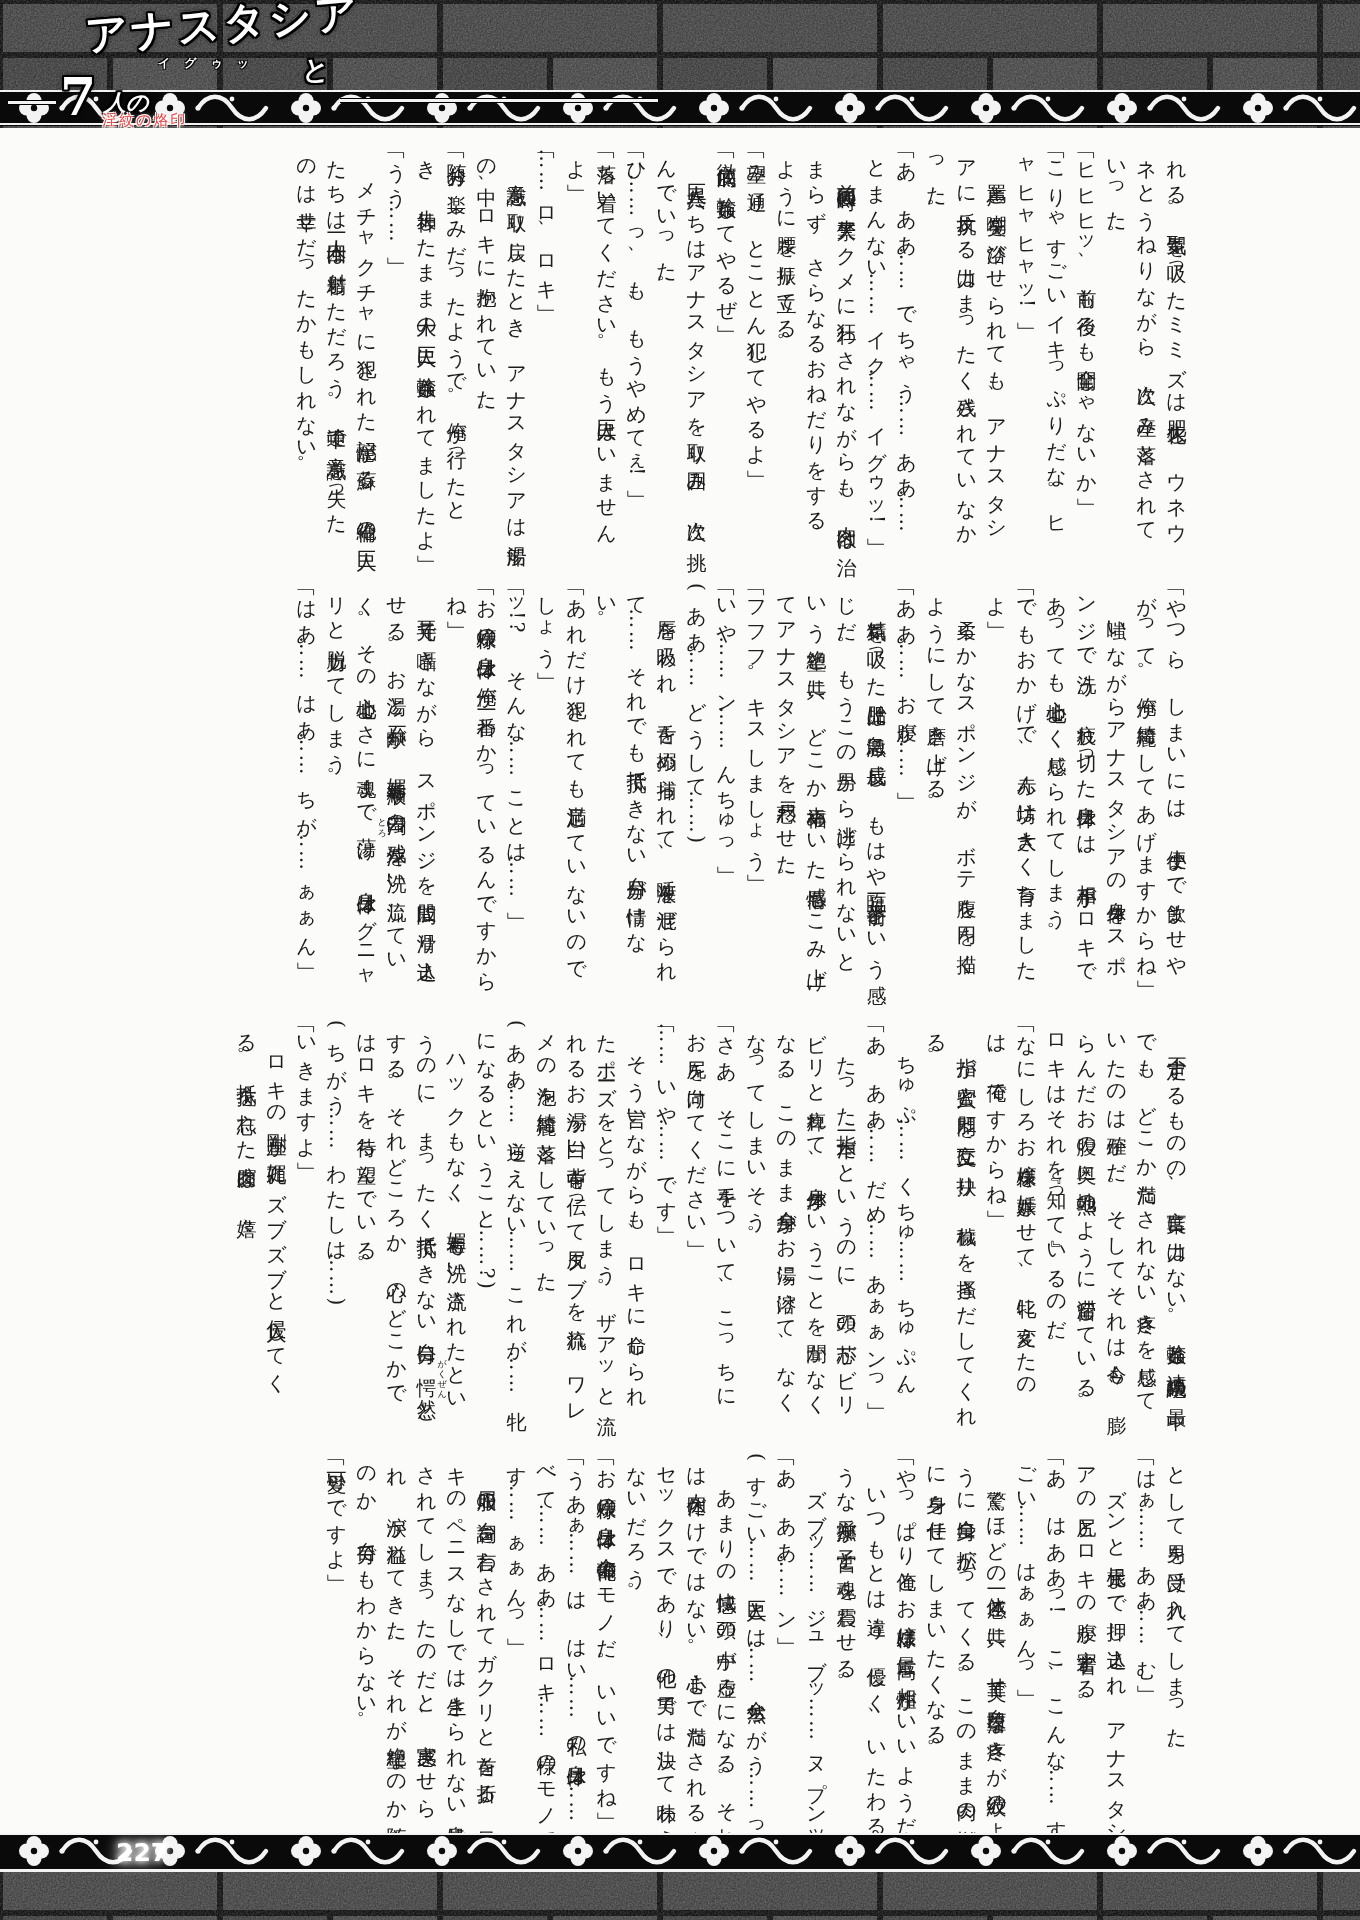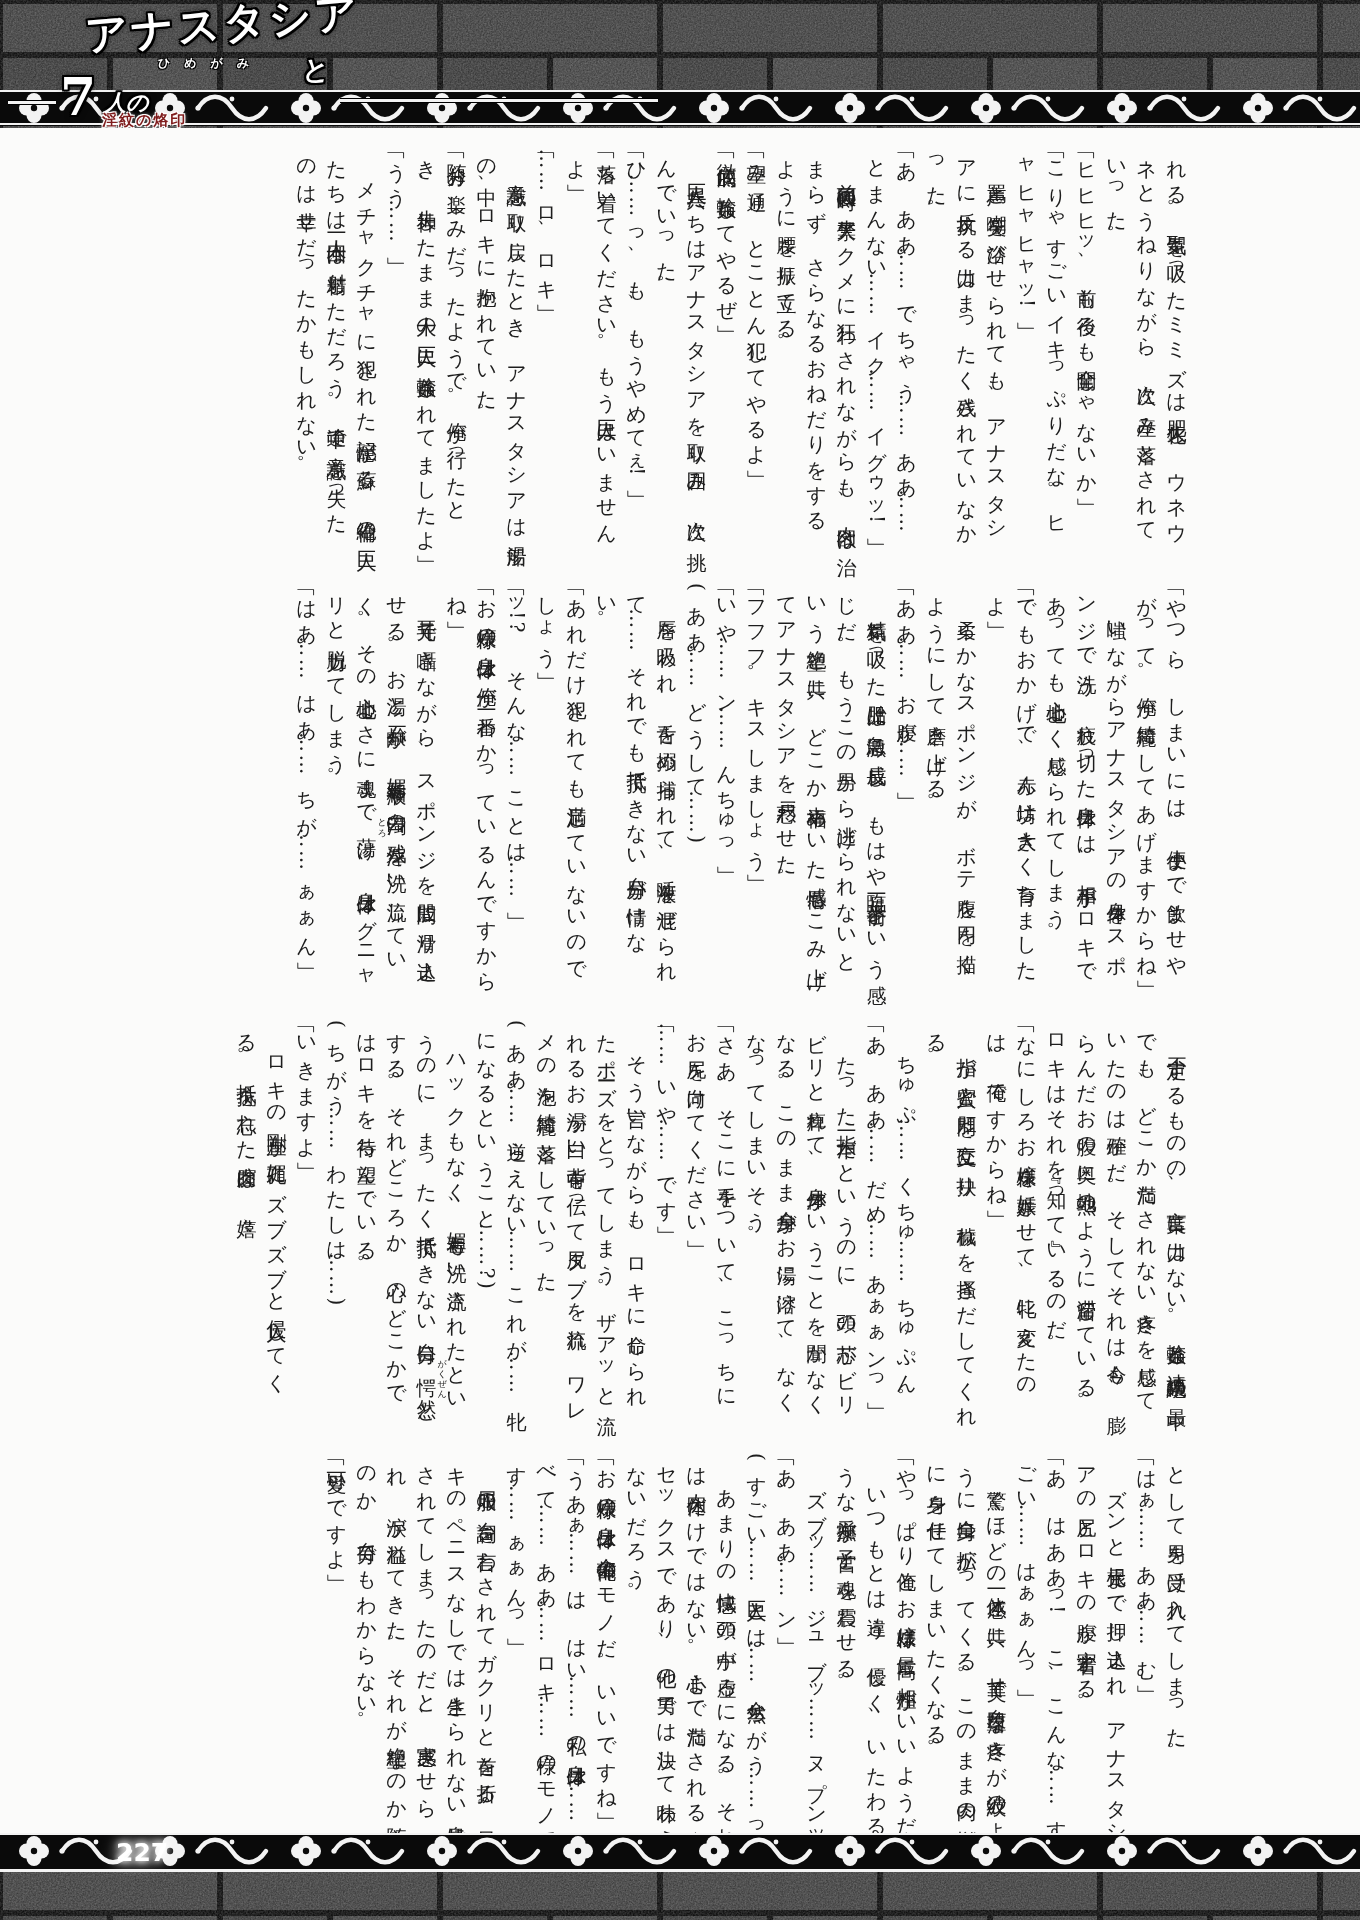--- a/index.html
+++ b/index.html
@@ -27,21 +27,21 @@
                  0 2px 0 #000,0 -2px 0 #000,2px 0 0 #000,-2px 0 0 #000,0 0 7px #000;
     font-weight:bold;
   }
   .logo-line1{left:88px;top:8px;font-size:42px;letter-spacing:3px;transform:rotate(-5deg);transform-origin:left bottom;}
   .logo-to{left:302px;top:52px;font-size:27px;}
   .logo-seven{left:60px;top:66px;font-size:52px;}
   .logo-nin-no{left:104px;top:88px;font-size:22px;font-style:italic;}
   .logo-furigana{left:158px;top:55px;font-size:12px;letter-spacing:14px;text-shadow:-1px -1px 0 #000,1px -1px 0 #000,-1px 1px 0 #000,1px 1px 0 #000;color:#fff;font-weight:bold;}
   .logo-main{left:146px;top:62px;font-size:50px;letter-spacing:5px;}
   .logo-subtitle{
-    left:102px;top:111px;font-size:15px;letter-spacing:2px;font-weight:bold;color:#7f1d1d;
+    left:102px;top:111px;font-size:15px;letter-spacing:2px;font-weight:normal;color:#ef4444;
     text-shadow:-1px -1px 0 #fff,1px -1px 0 #fff,-1px 1px 0 #fff,1px 1px 0 #fff,0 0 4px #fff;
   }
   .flourish{position:absolute;background:#f3f3f3;height:3px;box-shadow:0 1px 0 #000,0 -1px 0 #000;z-index:4;}
   .flourish-left{left:8px;top:101px;width:48px;}
   .flourish-right{left:340px;top:99px;width:318px;}
   
   .page-number{
     position:absolute;left:86px;top:1838px;z-index:6;
     font-size:25px;font-weight:bold;color:#fff;
     font-family:"DejaVu Sans","Liberation Sans",sans-serif;
@@ -107,21 +107,21 @@
     <rect width="1360" height="36" fill="url(#orn)"></rect>
     <rect y="0" width="1360" height="2" fill="#f3f3f3"></rect>
     <rect y="33" width="1360" height="2" fill="#f3f3f3"></rect>
   </svg>
 
   <div class="logo">
     <span class="outlined logo-line1">アナスタシア</span>
     <span class="outlined logo-to">と</span>
     <span class="outlined logo-seven">7</span>
     <span class="outlined logo-nin-no">人の</span>
-    <span class="logo-furigana">ひめがみ</span>
+    <span class="logo-furigana">イグゥッ</span>
     <span class="logo-subtitle">淫紋の烙印</span>
   </div>
   <div class="flourish flourish-left"></div>
   <div class="flourish flourish-right"></div>
 
   <div class="text-band band-1">
       <p class="">れる。聖気を吸ったミミズは肥大化し、ウネウネとうねりながら、次々に産み落とされていった。</p>
       <p class="">「ヒヒヒッ、前も後ろも全開じゃないか」</p>
       <p class="">「こりゃすごいイキっぷりだな。ヒャヒャヒャッ!」</p>
       <p class="indent">罵声と嘲笑を浴びせられても、アナスタシアに反抗する力はまったく残されていなかった。</p>

